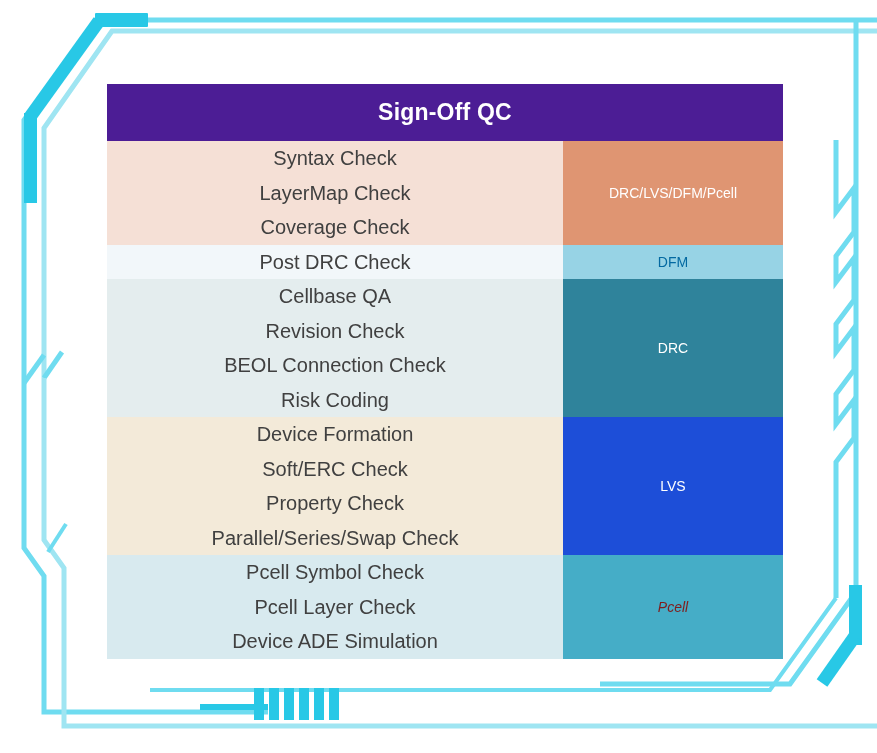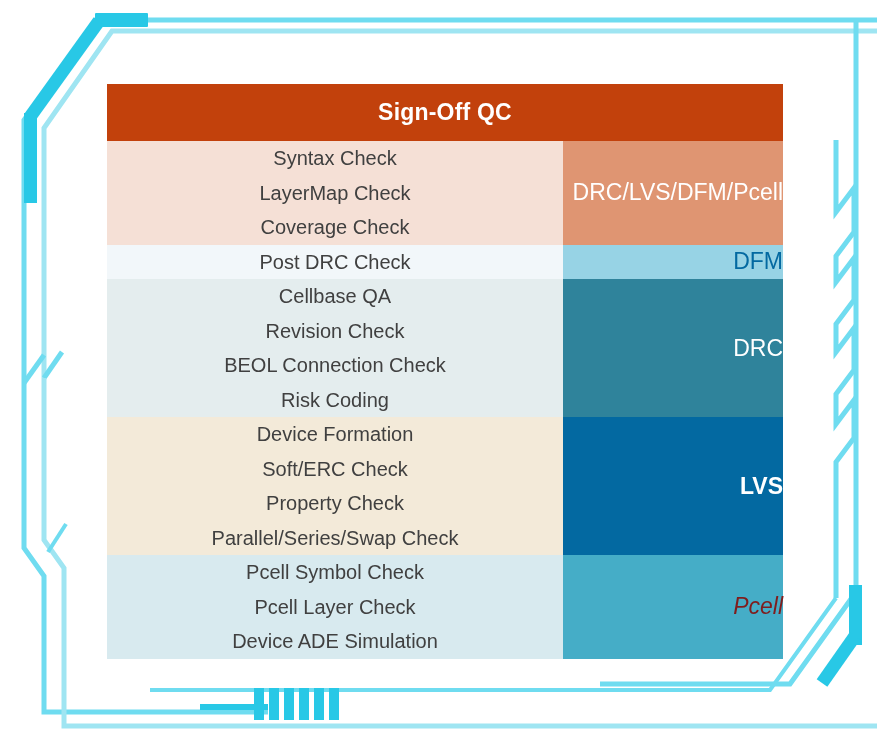--- a/index.html
+++ b/index.html
@@ -43,57 +43,57 @@
     border-collapse: collapse;
     table-layout: fixed;
   }
   #qc-table td, #qc-table th {
     padding: 0;
     margin: 0;
     border: 0;
   }
 
   .hdr {
-    background: #c2410c;
+    background: #4c1d95;
     color: #ffffff;
     font-size: 23px;
     font-weight: bold;
     text-align: center;
     height: 57px;
     letter-spacing: .2px;
   }
 
   .item {
     text-align: center;
     font-size: 20px;
     color: #404040;
     height: 34.5px;
     line-height: 34.5px;
     white-space: nowrap;
   }
 
   .tag {
-    text-align: right;
-    font-size: 23px;
+    text-align: center;
+    font-size: 14px;
     vertical-align: middle;
     white-space: nowrap;
   }
 
   
   .grp-a .item { background: #f5e0d6; }
   .grp-a .tag  { background: #df9572; color: #ffffff; }
 
   .grp-b .item { background: #f2f7fa; }
   .grp-b .tag  { background: #97d3e5; color: #0369a1; }
 
   .grp-c .item { background: #e4edee; }
   .grp-c .tag  { background: #2f839b; color: #ffffff; }
 
   .grp-d .item { background: #f3ead9; }
-  .grp-d .tag  { background: #0369a1; color: #ffffff; font-weight: bold; }
+  .grp-d .tag  { background: #1d4ed8; color: #ffffff; }
 
   .grp-e .item { background: #d8eaef; }
   .grp-e .tag  { background: #45adc7; color: #7f1d1d; font-style: italic; }
 
   .col-left  { width: 456px; }
   .col-right { width: 220px; }
 </style>
 </head>
 <body>
 

